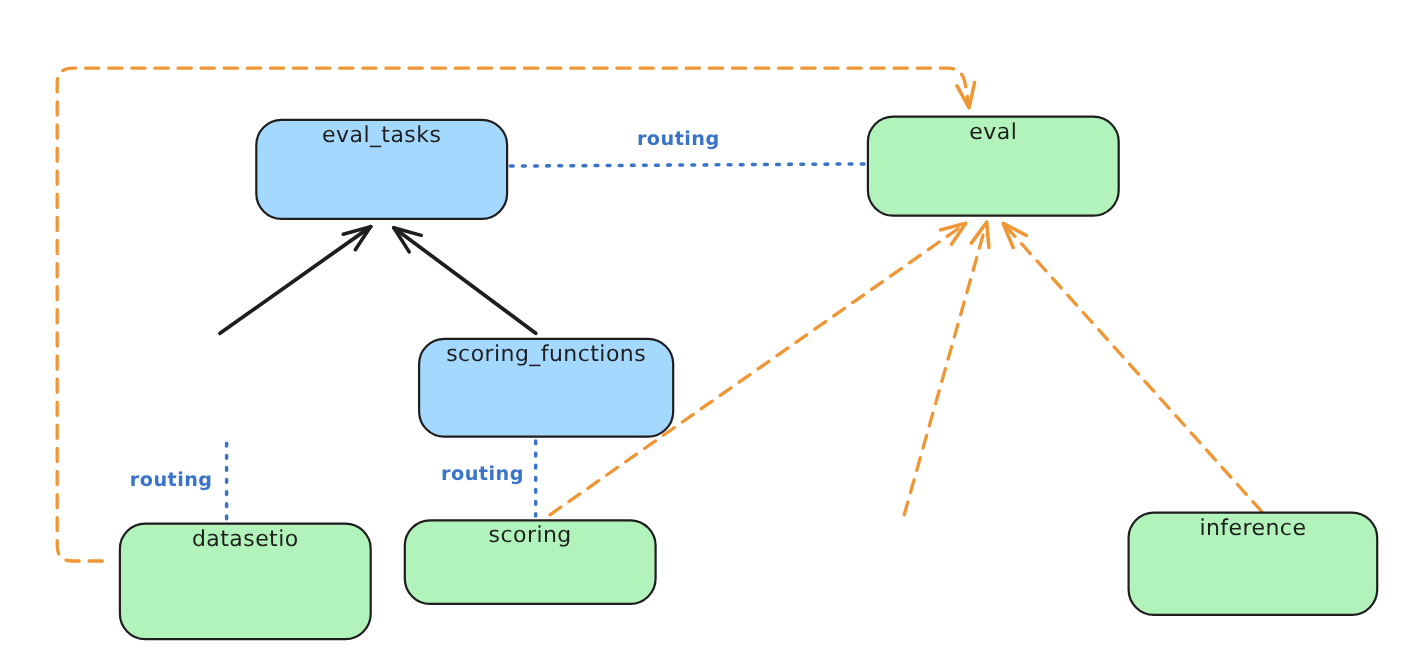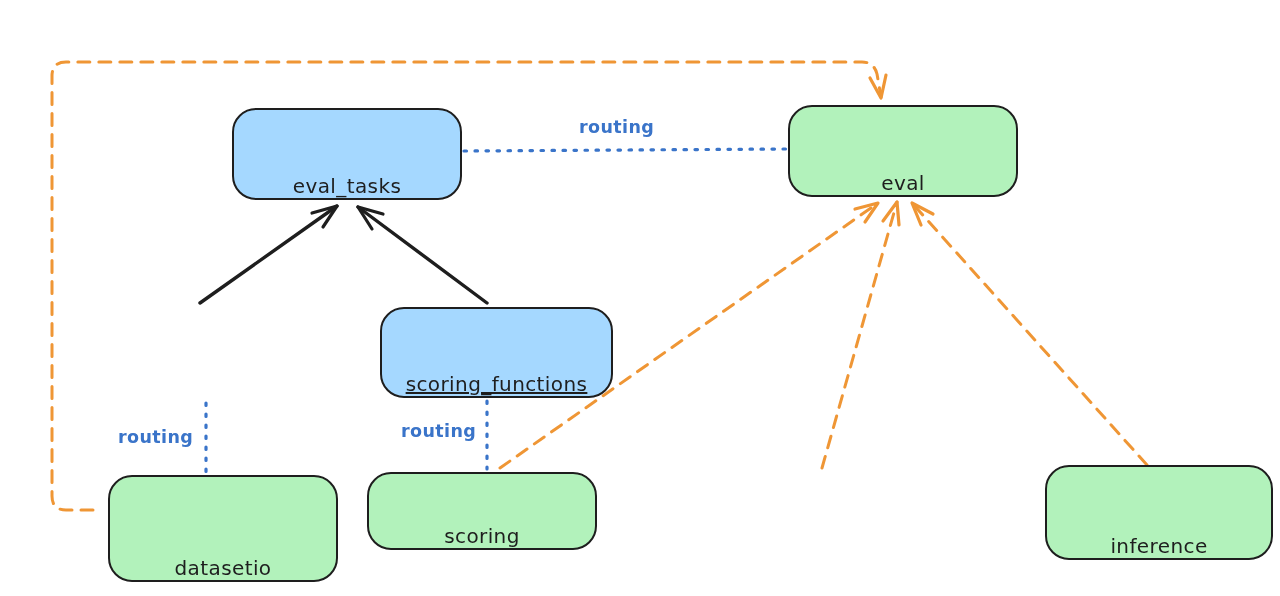--- a/index.html
+++ b/index.html
@@ -33,21 +33,21 @@
   .head   { stroke-width: 3.2; }
   .dashed { stroke-width: 3; stroke-dasharray: 12 9; }
   .dotted { stroke-width: 3.2; stroke-dasharray: 2.5 8.5; stroke-linecap: butt; }
 
   .node {
     position: absolute;
     box-sizing: border-box;
     border: 2.5px solid var(--stroke, #1e1e1e);
     border-radius: 24px;
     display: flex;
-    align-items: flex-end;
+    align-items: flex-start;
     justify-content: center;
     font-size: 20px;
     letter-spacing: 0.4px;
     color: var(--stroke, #1e1e1e);
   }
   .node.blue  { background: var(--box-blue, #a5d8ff); }
   .node.green { background: var(--box-green, #b2f2bb); }
 
   .edge-label {
     position: absolute;
@@ -110,34 +110,34 @@
 
   <div class="node blue" style="left:232px; top:108px; width:230px; height:92px;">
     <span>eval_tasks</span>
   </div>
 
   <div class="node green" style="left:788px; top:105px; width:230px; height:92px;">
     <span>eval</span>
   </div>
 
 
-  <div class="node blue" style="left:380px; top:307px; width:233px; height:91px;text-decoration:underline;">
+  <div class="node blue" style="left:380px; top:307px; width:233px; height:91px;">
     <span>scoring_functions</span>
   </div>
 
   <div class="node green" style="left:108px; top:475px; width:230px; height:107px;">
     <span>datasetio</span>
   </div>
 
   <div class="node green" style="left:367px; top:472px; width:230px; height:78px;">
     <span>scoring</span>
   </div>
 
 
-  <div class="node green" style="left:1025px; top:465px; width:228px; height:95px;margin-left:20px;">
+  <div class="node green" style="left:1025px; top:465px; width:228px; height:95px;">
     <span>inference</span>
   </div>
 
   <div class="edge-label" style="left:579px; top:117px;">routing</div>
 
   <div class="edge-label" style="left:118px; top:427px;">routing</div>
 
   <div class="edge-label" style="left:401px; top:421px;">routing</div>
 
 </div>

